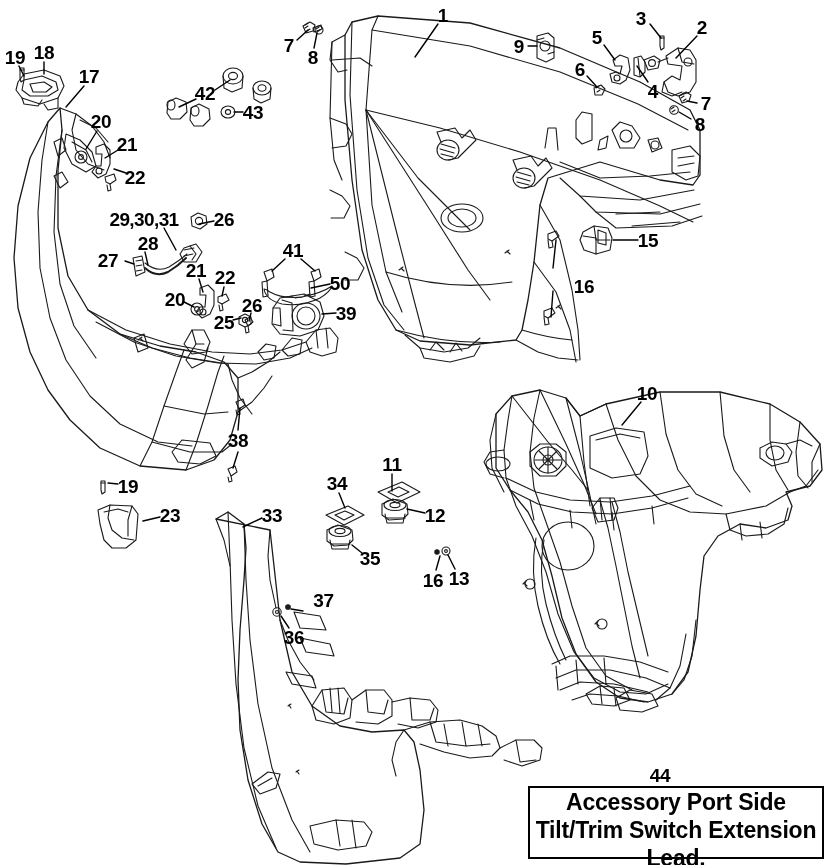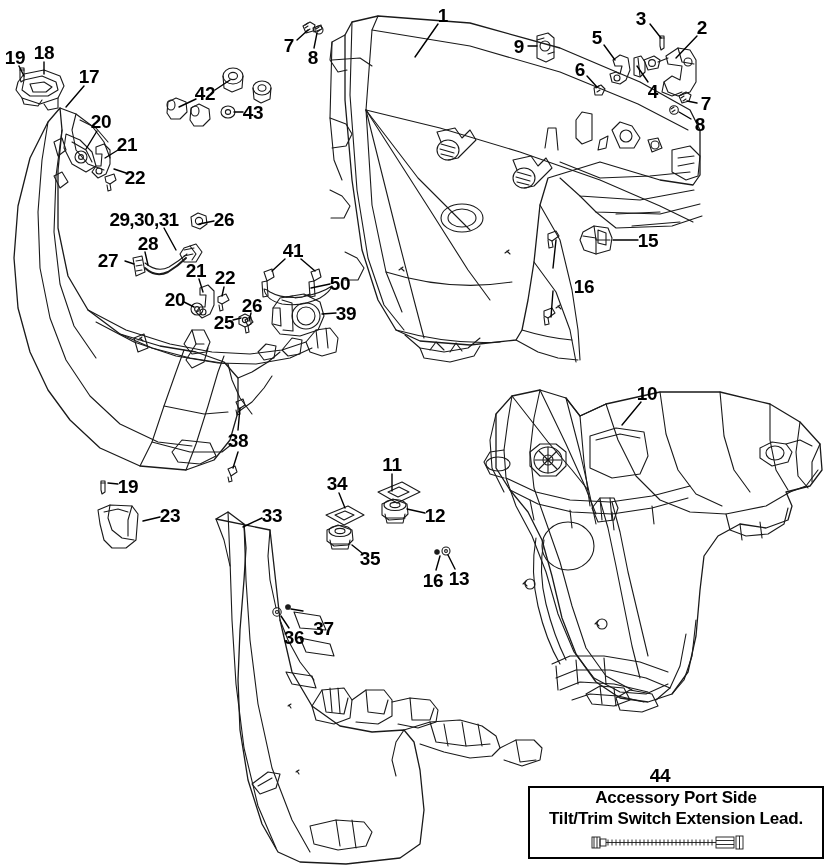--- a/index.html
+++ b/index.html
@@ -7,21 +7,21 @@
   body{width:832px;height:865px;position:relative;overflow:hidden;
        font-family:"Liberation Sans",sans-serif;color:#000;}
   #stage{position:absolute;left:0;top:0;width:832px;height:865px;}
   #art{position:absolute;left:0;top:0;width:832px;height:865px;}
   .callout{position:absolute;font-weight:bold;font-size:19px;line-height:1;
            color:#000;white-space:nowrap;letter-spacing:-0.2px;
            transform:translate(-50%,-50%);}
   .callout.wide{letter-spacing:-0.6px;}
   #captionbox{position:absolute;border:2px solid #000;background:#fff;
               box-sizing:border-box;text-align:center;}
-  #captionbox .cap-line{font-weight:bold;font-size:17px;line-height:1.22;
+  #captionbox .cap-line{font-weight:bold;font-size:23px;line-height:1.22;
               letter-spacing:-0.2px;}
   #cap-svg{display:block;margin:4px auto 0;}
 </style>
 </head>
 <body>
 
 <div id="stage">
 
   <svg id="art" viewBox="0 0 832 865">
     <g fill="none" stroke="#1a1a1a" stroke-width="1.1" stroke-linejoin="round" stroke-linecap="round">
@@ -586,21 +586,21 @@
       <div class="callout" style="left: 224px; top: 322px;">25</div>
       <div class="callout" style="left: 252px; top: 305px;">26</div>
       <div class="callout" style="left: 108px; top: 260px;">27</div>
       <div class="callout" style="left: 148px; top: 243px; text-align: right;">28</div>
       <div class="callout wide" style="left: 144px; top: 219px;">29,30,31</div>
       <div class="callout" style="left: 224px; top: 219px;">26</div>
       <div class="callout" style="left: 272px; top: 515px;">33</div>
       <div class="callout" style="left: 337px; top: 483px;">34</div>
       <div class="callout" style="left: 370px; top: 558px;">35</div>
       <div class="callout" style="left: 294px; top: 637px;">36</div>
-      <div class="callout" style="left: 313px; top: 628px; padding-left: 21px;">37</div>
+      <div class="callout" style="left: 313px; top: 600px; padding-left: 21px;">37</div>
       <div class="callout" style="left: 238px; top: 440px;">38</div>
       <div class="callout" style="left: 346px; top: 313px;">39</div>
       <div class="callout" style="left: 340px; top: 283px;">50</div>
       <div class="callout" style="left: 293px; top: 250px;">41</div>
       <div class="callout" style="left: 205px; top: 93px;">42</div>
       <div class="callout" style="left: 253px; top: 112px;">43</div>
       <div class="callout" style="left: 660px; top: 775px;">44</div>
     </div>
 
   <div id="captionbox" style="left: 528px; top: 786px; width: 296px; height: 73px;">

